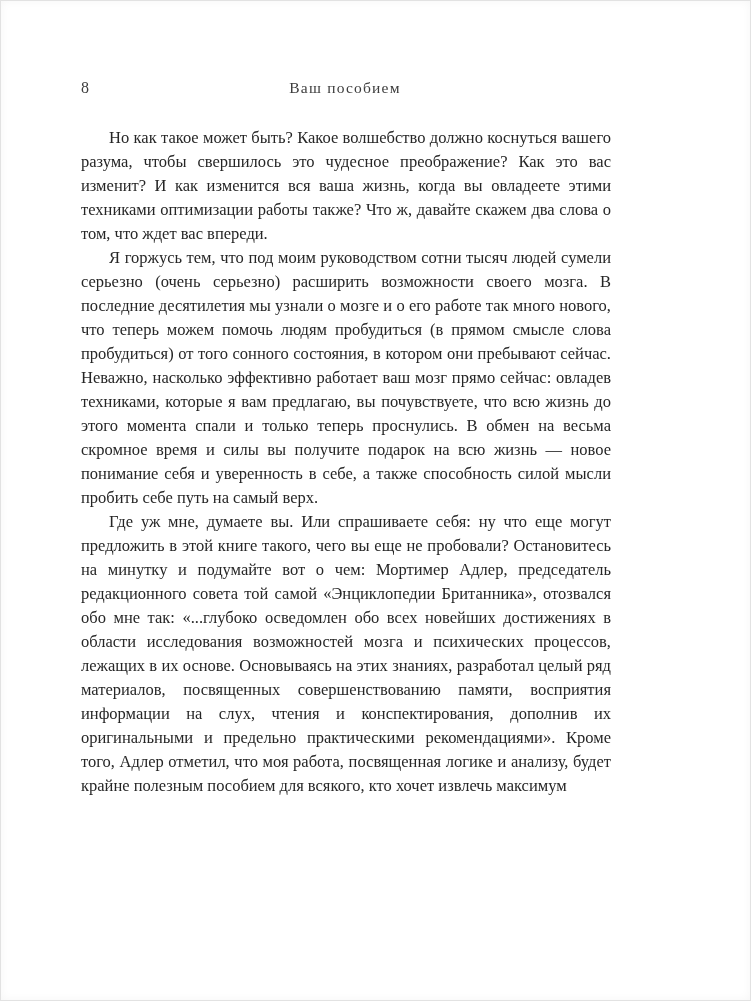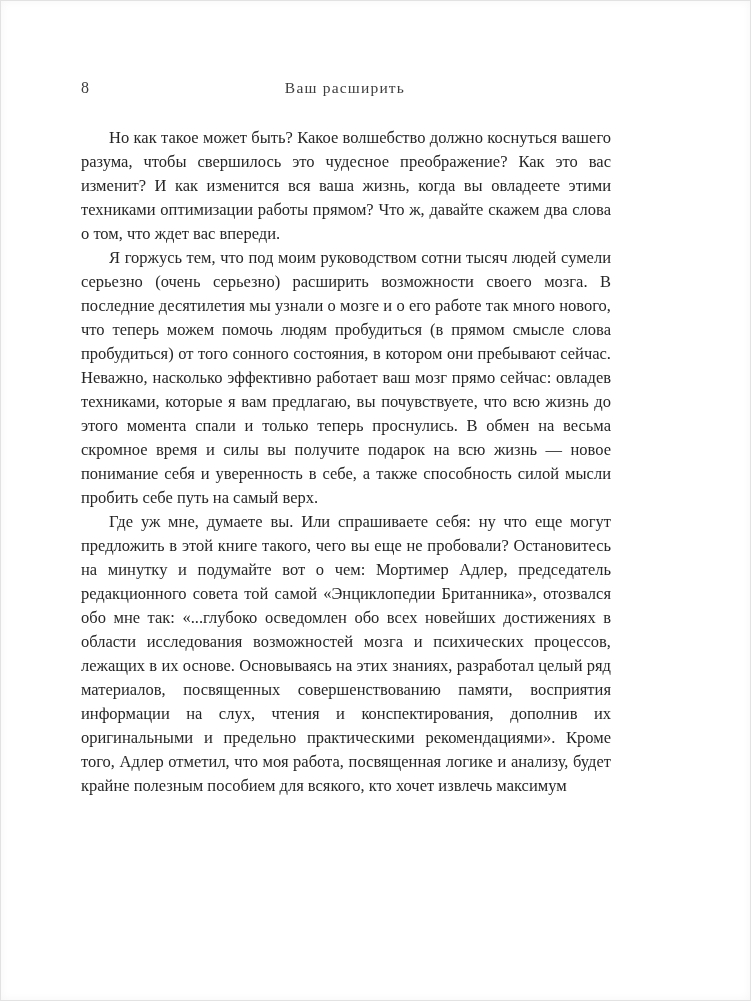--- a/index.html
+++ b/index.html
@@ -62,21 +62,21 @@
   }
 
   .italic { }
 </style>
 </head>
 <body>
 
 <div class="page">
   <div class="header">
     <span class="page-num">8</span>
-    <span class="running-title">Ваш расширить</span>
+    <span class="running-title">Ваш пособием</span>
   </div>
 
   <div class="body-text">
-      <p><span>Но как такое может быть? Какое волшебство должно коснуться вашего разума, чтобы свершилось это чудесное преображение? Как это вас изменит? И как изменится вся ваша жизнь, когда вы овладеете этими техниками оптимизации работы прямом? Что ж, давайте скажем два слова о том, что ждет вас впереди.</span></p>
+      <p><span>Но как такое может быть? Какое волшебство должно коснуться вашего разума, чтобы свершилось это чудесное преображение? Как это вас изменит? И как изменится вся ваша жизнь, когда вы овладеете этими техниками оптимизации работы также? Что ж, давайте скажем два слова о том, что ждет вас впереди.</span></p>
       <p><span>Я горжусь тем, что под моим руководством сотни тысяч людей сумели серьезно (</span><span class="italic">очень</span><span> серьезно) расширить возможности своего мозга. В последние десятилетия мы узнали о мозге и о его работе так много нового, что теперь можем помочь людям пробудиться (в прямом смысле слова </span><span class="italic">пробудиться</span><span>) от того сонного состояния, в котором они пребывают сейчас. Неважно, насколько эффективно работает ваш мозг прямо сейчас: овладев техниками, которые я вам предлагаю, вы почувствуете, что всю жизнь до этого момента спали и только теперь проснулись. В обмен на весьма скромное время и силы вы получите подарок на всю жизнь — новое понимание себя и уверенность в себе, а также способность силой мысли пробить себе путь на самый верх.</span></p>
       <p><span>Где уж мне, думаете вы. Или спрашиваете себя: ну что еще могут предложить в этой книге такого, чего вы еще не пробовали? Остановитесь на минутку и подумайте вот о чем: Мортимер Адлер, председатель редакционного совета той самой «Энциклопедии Британника», отозвался обо мне так: «...глубоко осведомлен обо всех новейших достижениях в области исследования возможностей мозга и психических процессов, лежащих в их основе. Основываясь на этих знаниях, разработал целый ряд материалов, посвященных совершенствованию памяти, восприятия информации на слух, чтения и конспектирования, дополнив их оригинальными и предельно практическими рекомендациями». Кроме того, Адлер отметил, что моя работа, посвященная логике и анализу, будет крайне полезным пособием для всякого, кто хочет извлечь максимум</span></p>
     </div>
 </div>
 
 </body></html>

